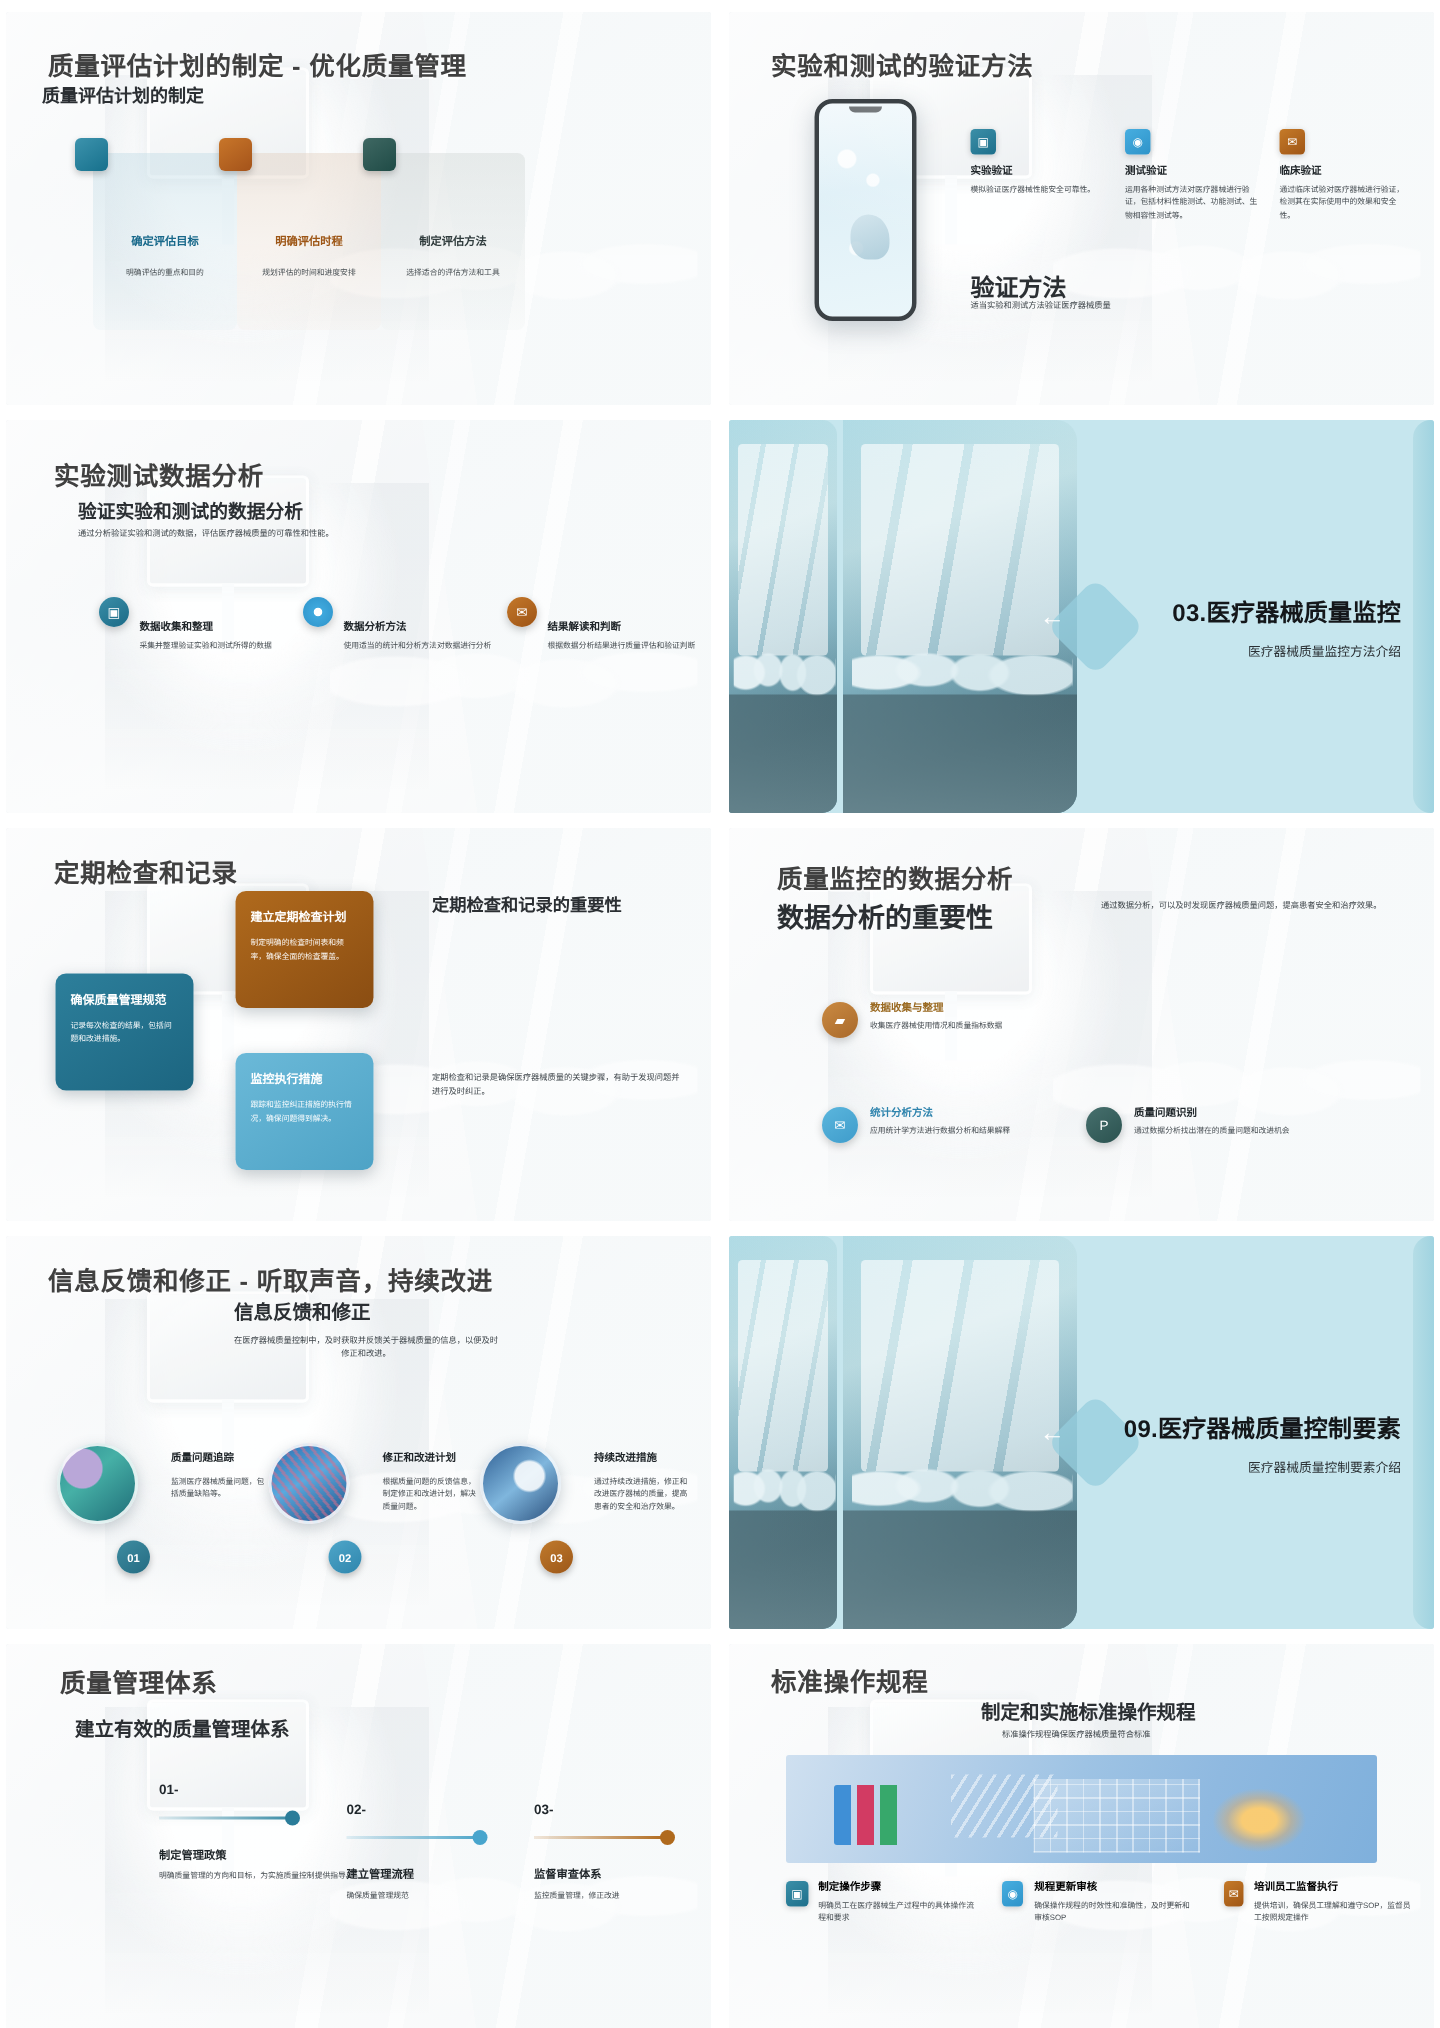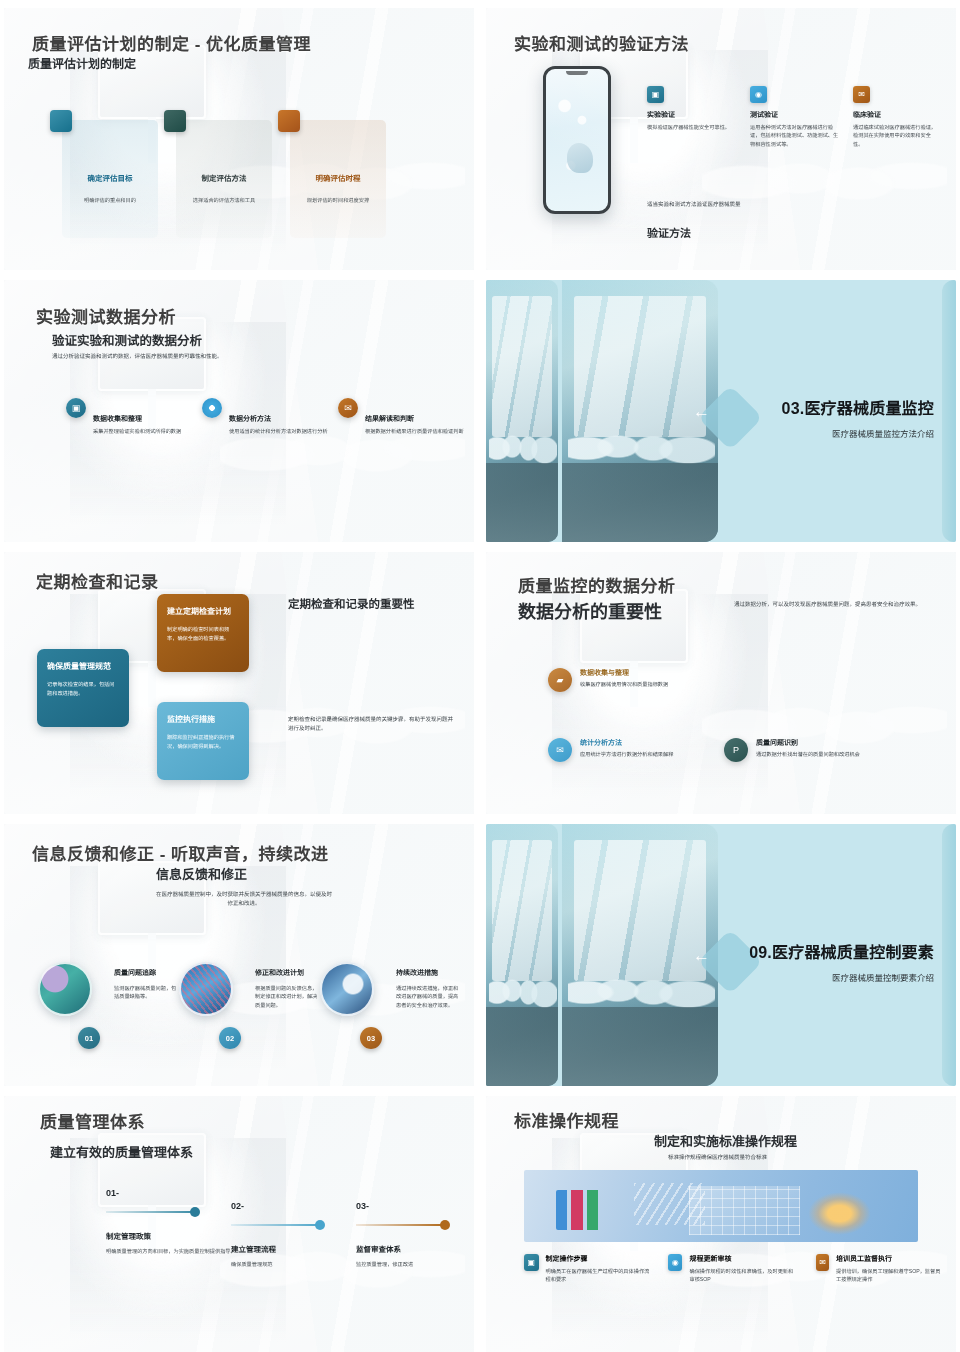--- a/index.html
+++ b/index.html
@@ -85,21 +85,21 @@
     font-size:12px; font-weight:bold; color:#2b2f33;
   }
   .s-desc {
     position:absolute;
     font-size:5.5px; color:#3d4449; line-height:1.55;
   }
   .card-h { font-size:7px; font-weight:bold; line-height:1.3; }
   .card-p { font-size:5.2px; line-height:1.6; color:#444b50; }
 
   
-  .s1-cards { position:absolute; left:58px; top:112px; display:flex; gap:18px; }
+  .s1-cards { position:absolute; left:58px; top:94px; display:flex; }
   .s1-card {
     width:96px; height:118px; border-radius:5px;
     background:linear-gradient(180deg, rgba(255,255,255,.30), rgba(255,255,255,.12));
     position:relative; padding-top:52px; text-align:center;
   }
   .s1-card.c1{ background:linear-gradient(180deg, rgba(193,219,229,.45), rgba(214,232,238,.16)); }
   .s1-card.c2{ background:linear-gradient(180deg, rgba(208,214,212,.42), rgba(228,233,231,.14)); }
   .s1-card.c3{ background:linear-gradient(180deg, rgba(226,208,192,.45), rgba(240,228,218,.16)); }
   .s1-chip {
     position:absolute; left:-12px; top:-10px;
@@ -331,30 +331,30 @@
 
     <div class="s-title" style="left:28px; top:22px;">质量评估计划的制定 - 优化质量管理</div>
     <div class="s-sub" style="left:24px; top:46px;">质量评估计划的制定</div>
 
     <div class="s1-cards">
       <div class="s1-card c1">
         <div class="s1-chip"></div>
         <div class="s1-h">确定评估目标</div>
         <div class="s1-p">明确评估的重点和目的</div>
       </div>
+      <div class="s1-card c3">
+        <div class="s1-chip"></div>
+        <div class="s1-h">明确评估时程</div>
+        <div class="s1-p">规划评估的时间和进度安排</div>
+      </div>
       <div class="s1-card c2">
         <div class="s1-chip"></div>
         <div class="s1-h">制定评估方法</div>
         <div class="s1-p">选择适合的评估方法和工具</div>
       </div>
-      <div class="s1-card c3">
-        <div class="s1-chip"></div>
-        <div class="s1-h">明确评估时程</div>
-        <div class="s1-p">规划评估的时间和进度安排</div>
-      </div>
     </div>
   </div>
 
   <div class="slide">
     <div class="bg-office"></div>
     <div class="chairs"></div>
     <div class="monitor"></div>
 
     <div class="s-title" style="left:28px; top:22px;">实验和测试的验证方法</div>
 
@@ -380,21 +380,21 @@
     </div>
 
     <div class="s2-col" style="left:367px; top:78px; width:86px;">
       <div class="icon-sq ic-orange">
           <span>✉</span>
         </div>
       <div class="card-h">临床验证</div>
       <div class="card-p">通过临床试验对医疗器械进行验证，检测其在实际使用中的效果和安全性。</div>
     </div>
 
-    <div class="s-sub" style="left:161px; top:170px; font-size:11px;margin-top:46px;">验证方法</div>
+    <div class="s-sub" style="left:161px; top:170px; font-size:16px;">验证方法</div>
     <div class="s-desc" style="left:161px; top:192px; width:240px;">适当实验和测试方法验证医疗器械质量</div>
   </div>
 
   <div class="slide">
     <div class="bg-office"></div>
     <div class="chairs"></div>
     <div class="monitor"></div>
 
     <div class="s-title" style="left:32px; top:23px;">实验测试数据分析</div>
     <div class="s-sub" style="left:48px; top:50px; font-size:12.5px;">验证实验和测试的数据分析</div>

